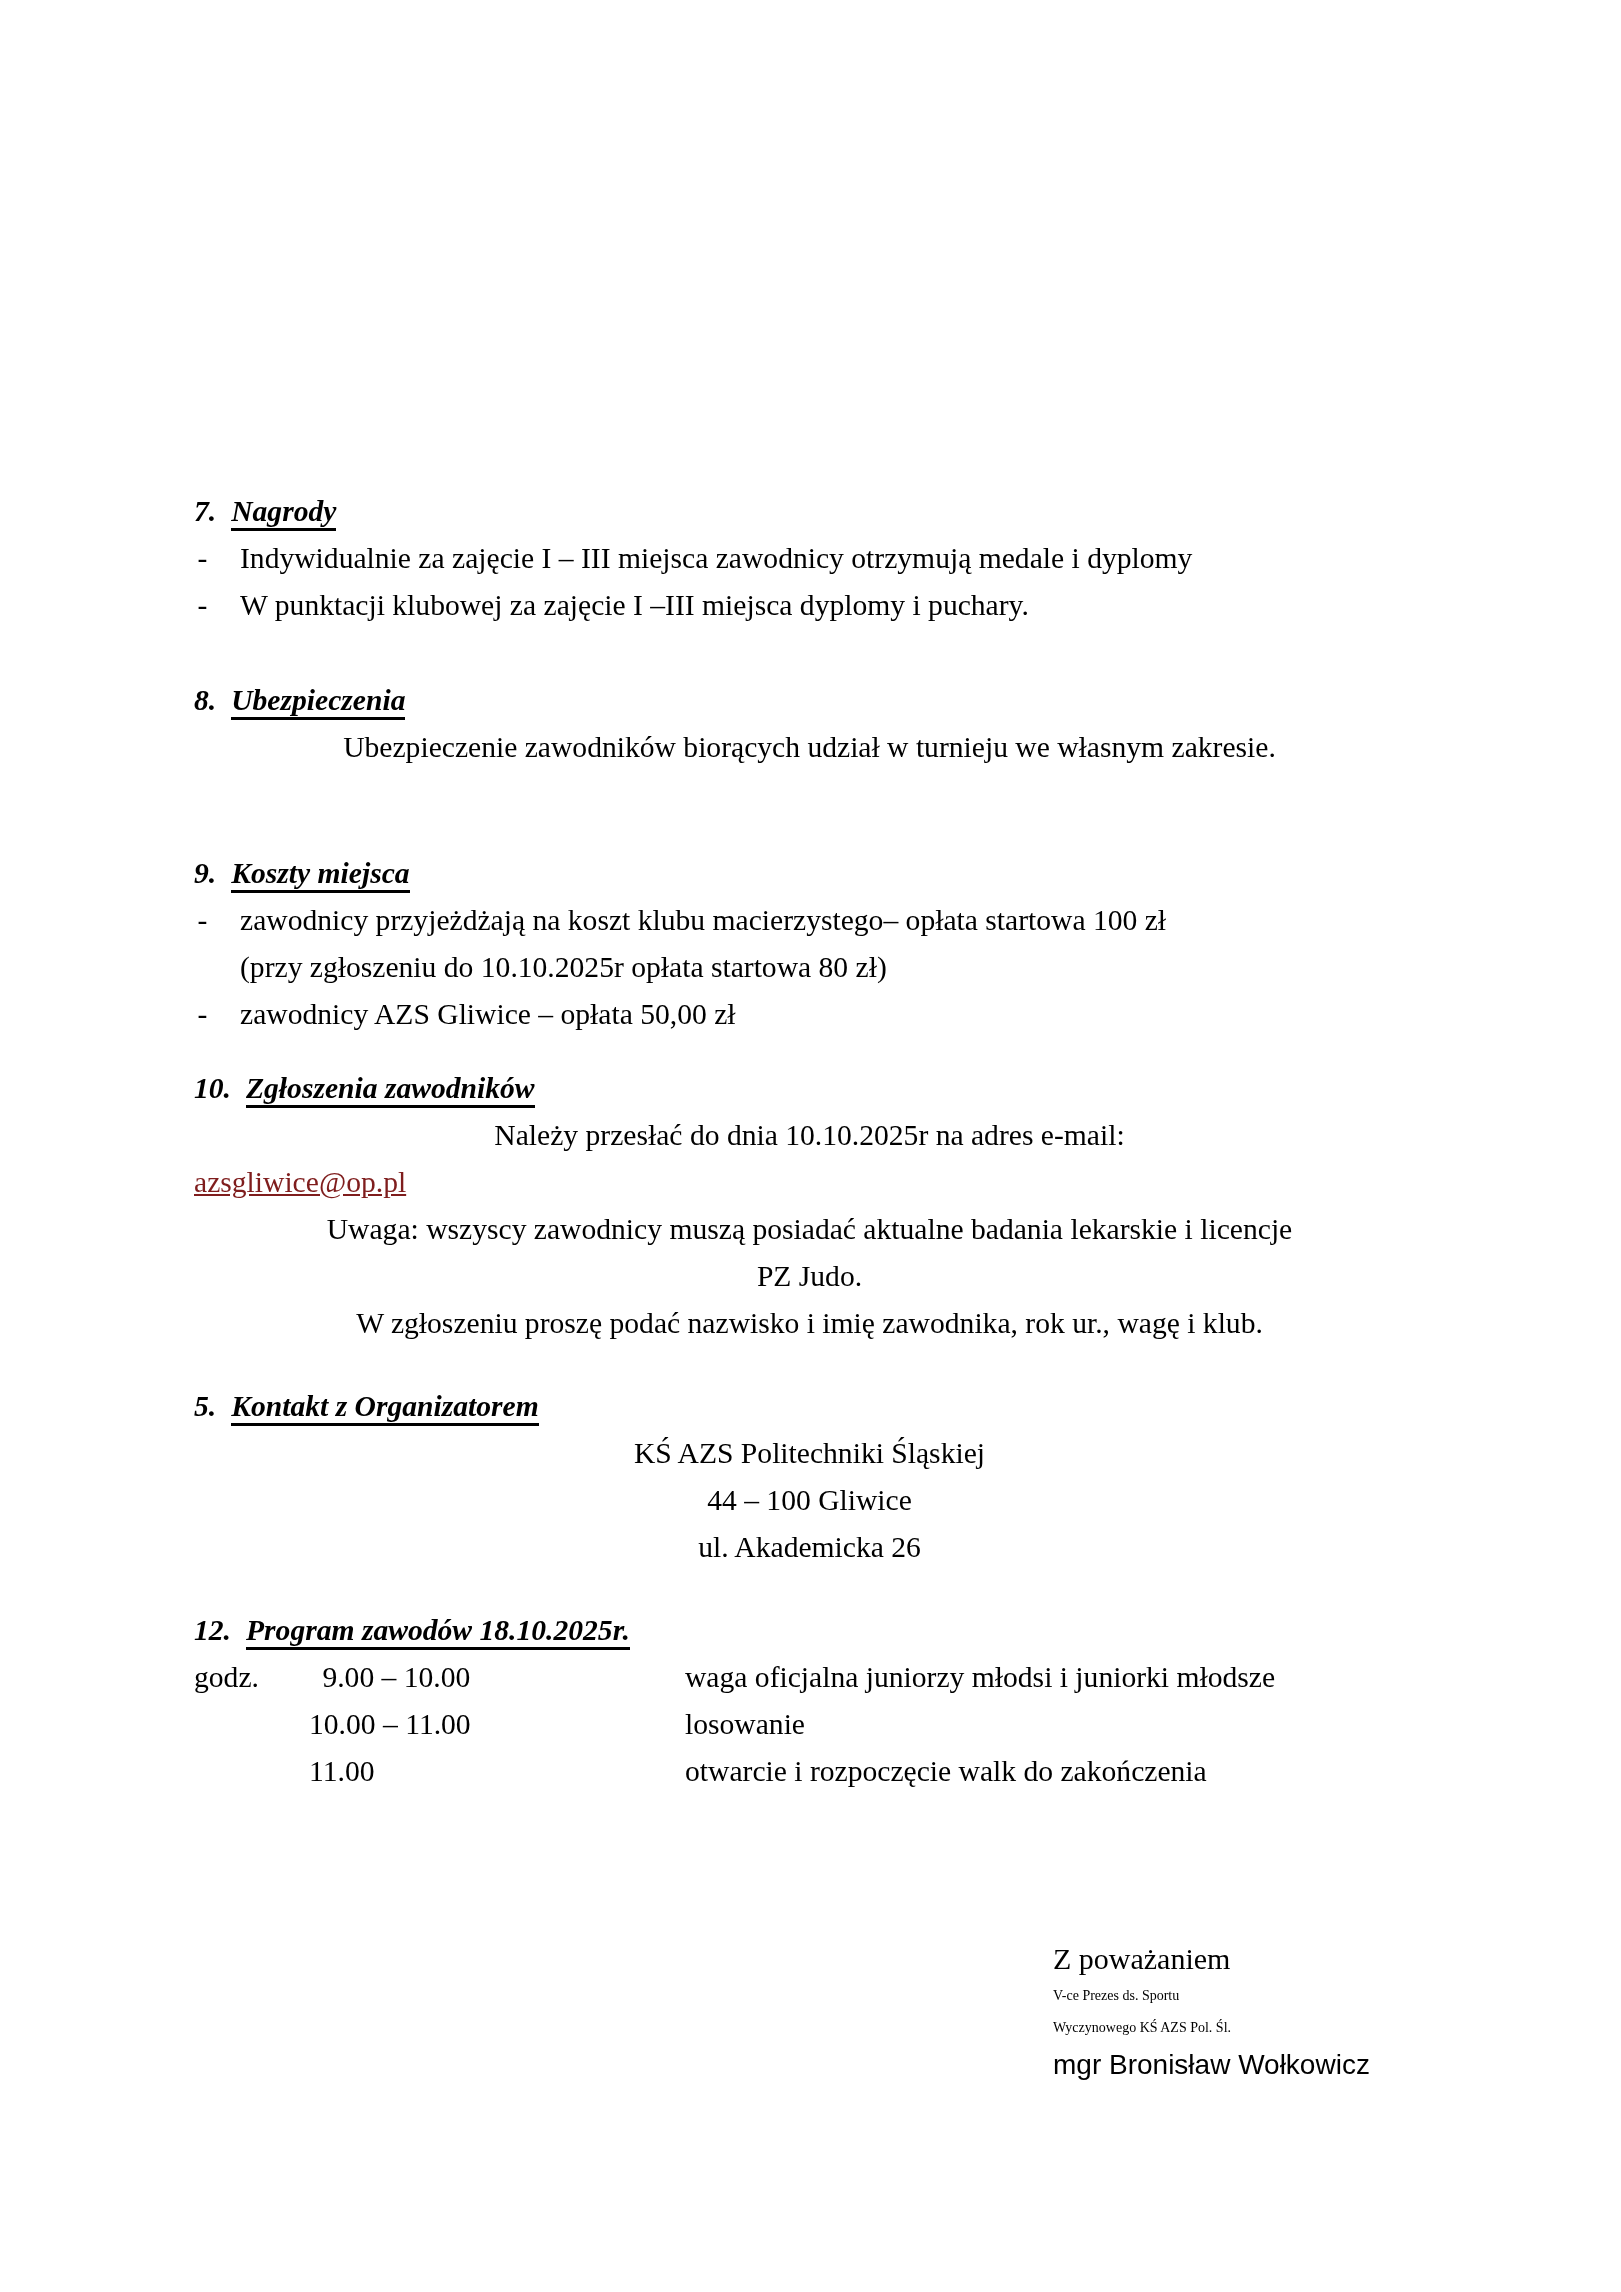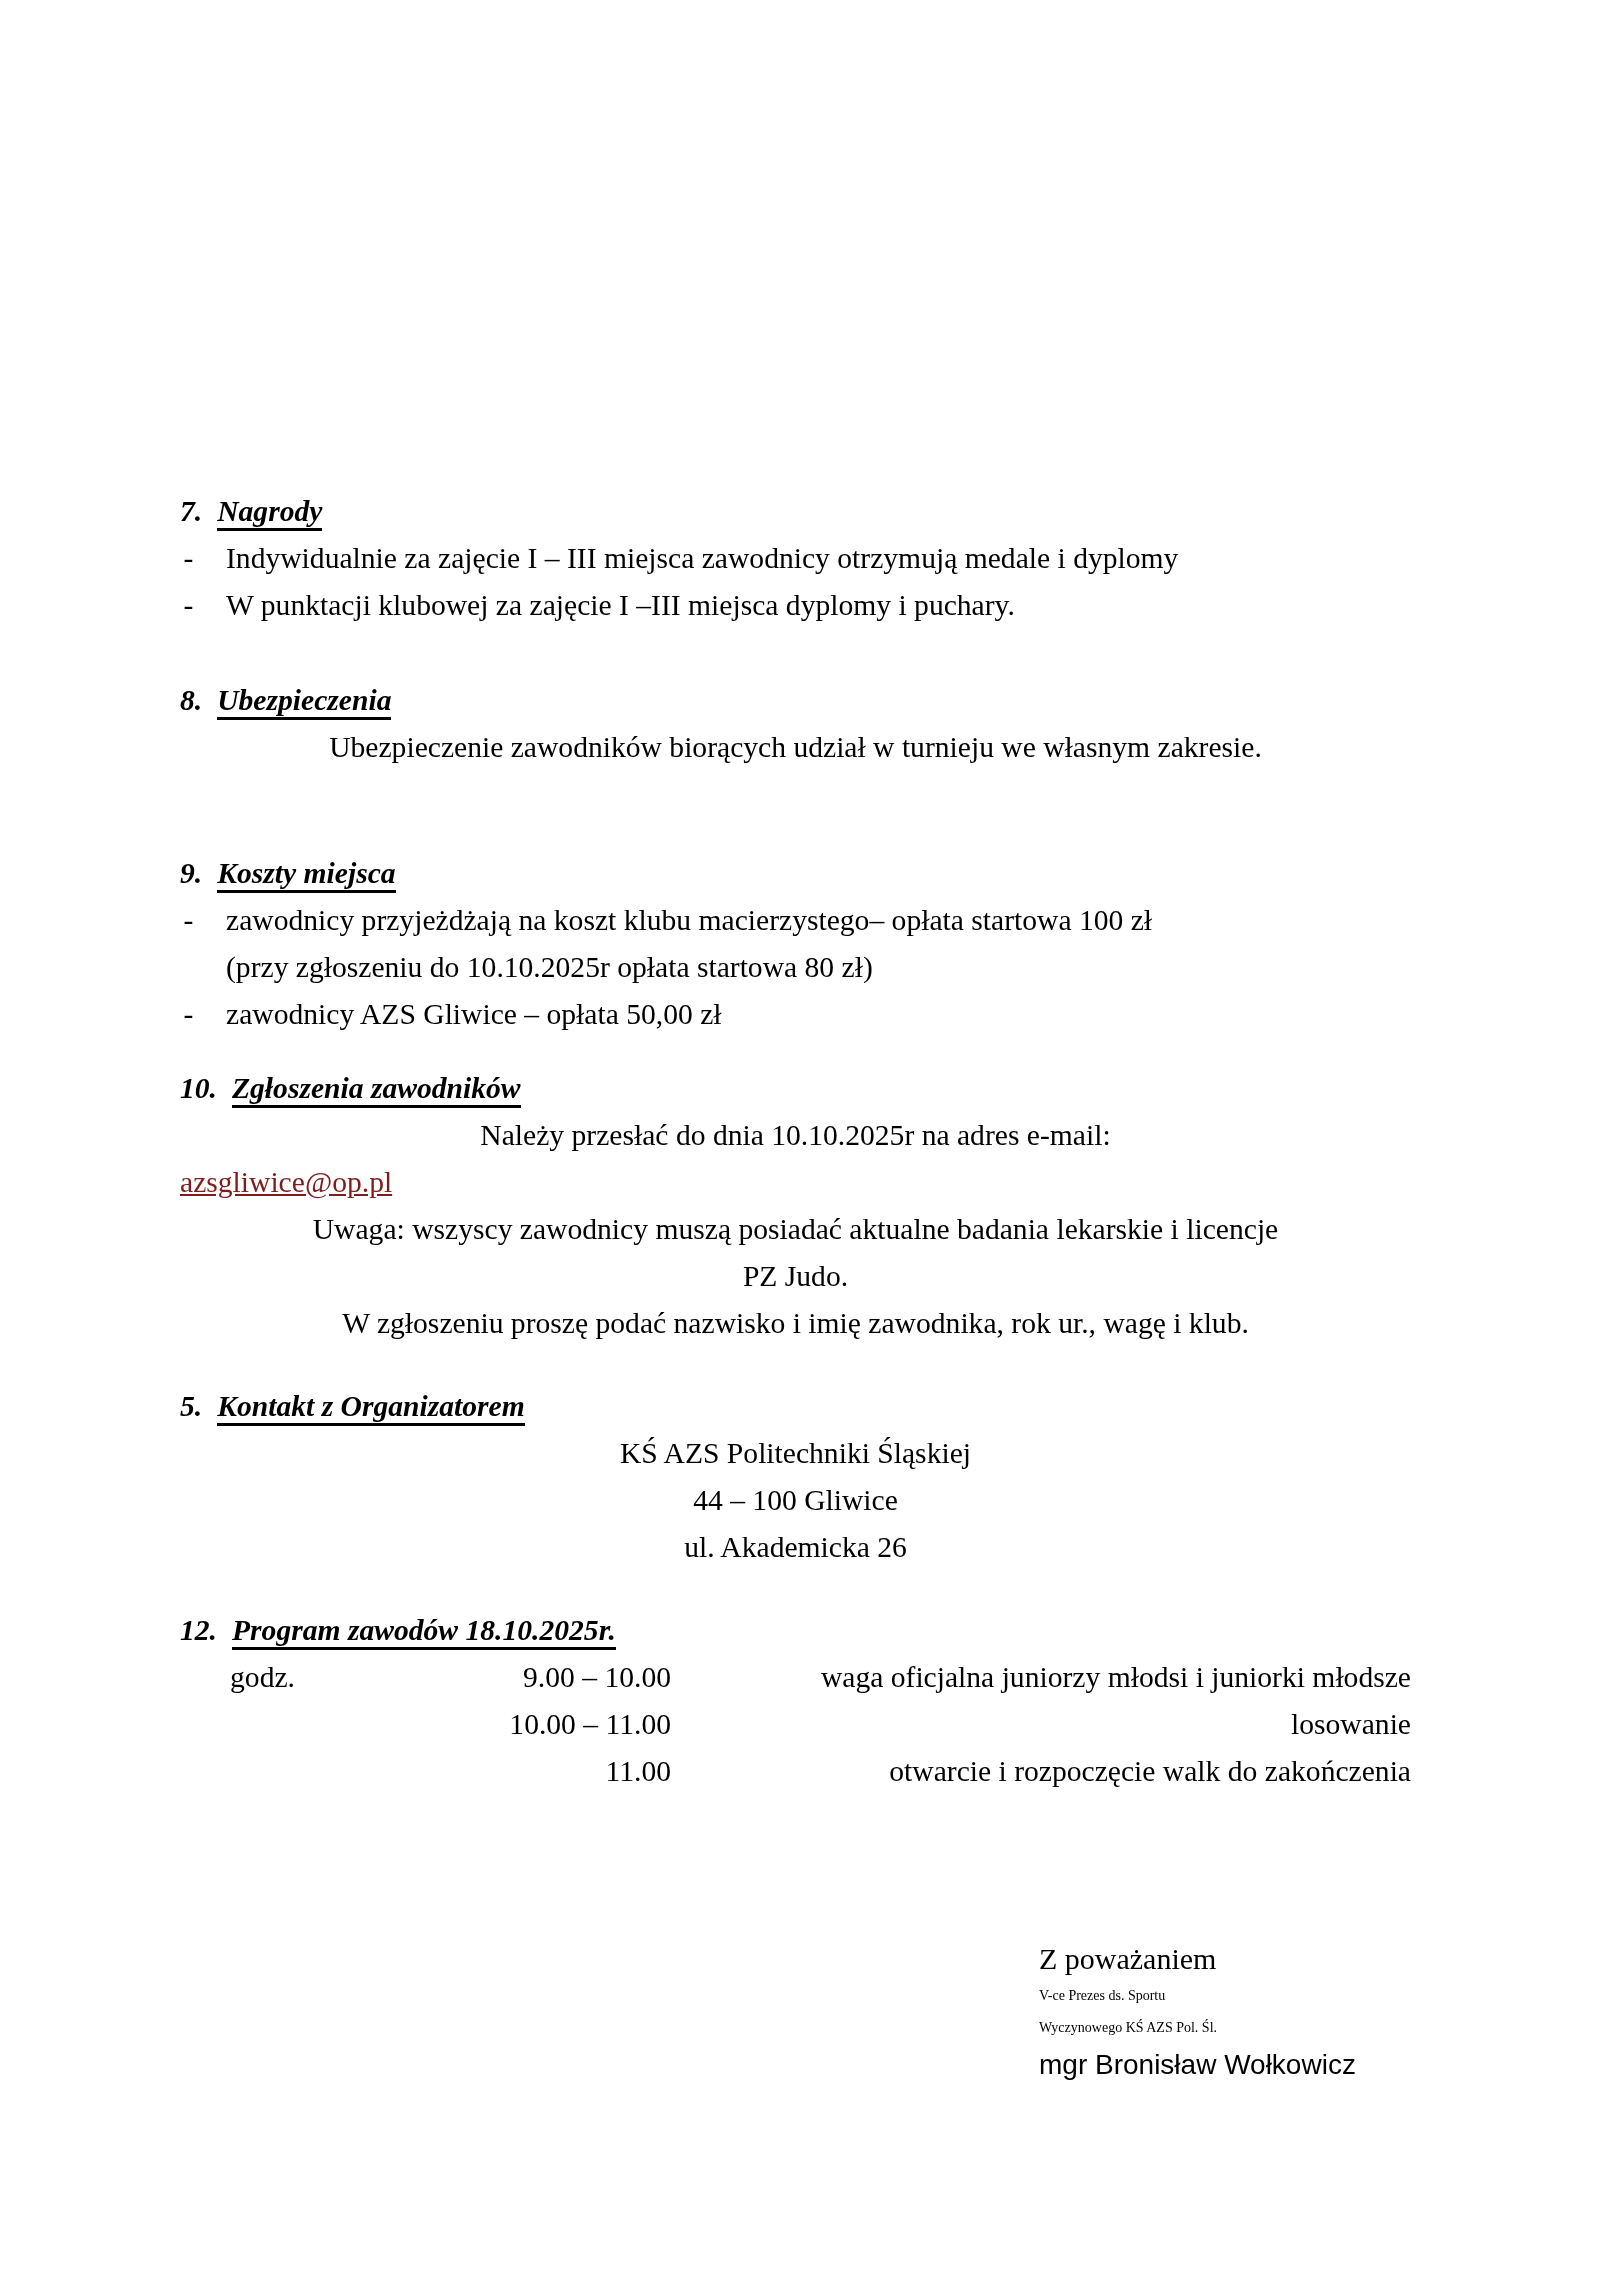--- a/index.html
+++ b/index.html
@@ -12,21 +12,21 @@
     background: #ffffff;
     color: #000000;
     font-family: "Liberation Serif", "DejaVu Serif", serif;
     font-size: 29.6px;
     line-height: 47px;
     overflow: hidden;
   }
 
   .content {
     position: absolute;
-    left: 180px;
+    left: 194px;
     top: 0;
     width: 1231px;
     padding-top: 488px;
   }
 
   .section { margin: 0; }
   .sec-8  { margin-top: 48px; }
   .sec-9  { margin-top: 79px; }
   .sec-10 { margin-top: 27px; }
   .sec-11 { margin-top: 36px; }
@@ -52,21 +52,21 @@
   .bullet .btext {
     flex: 1;
     white-space: pre-line;
   }
 
   .body-line { margin: 0; white-space: pre-line; text-align: center; }
 
   .email-line { margin: 0; }
   .email-link { text-decoration: underline; cursor: pointer; }
 
-  .sched-row { display: flex; text-align: right; }
+  .sched-row { display: flex; }
   .sched-label { width: 115px; flex: none; }
   .sched-time  { width: 376px; flex: none; }
   .sched-time.indented { padding-left: 13.4px; box-sizing: border-box; }
   .sched-desc  { flex: 1; }
 
   .signature {
     width: 412px;
     margin: 142px -40px 0 auto;
     text-align: left;
   }

